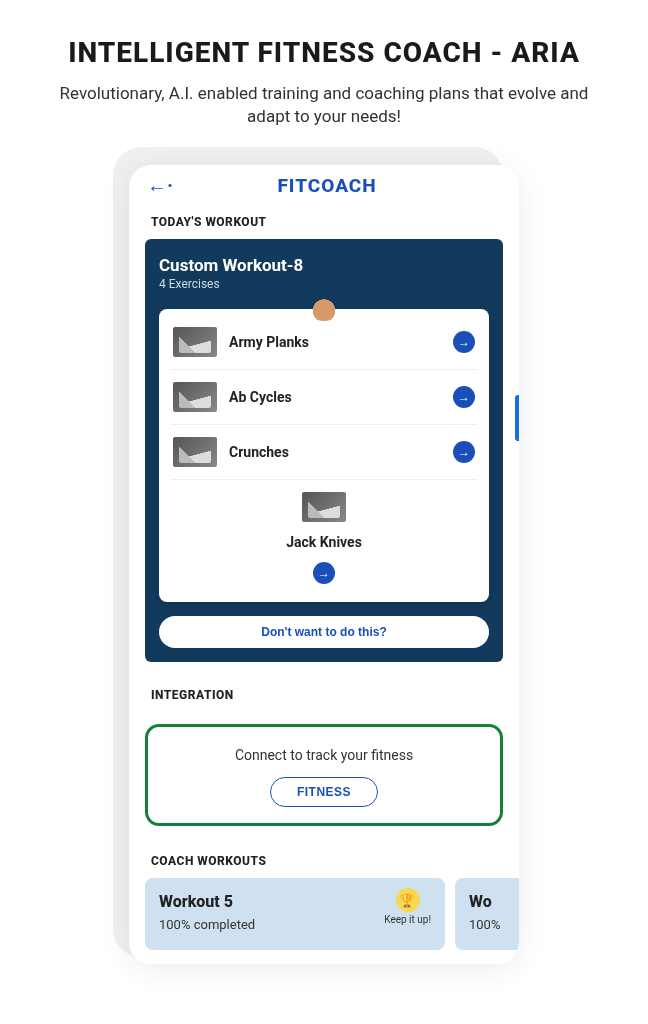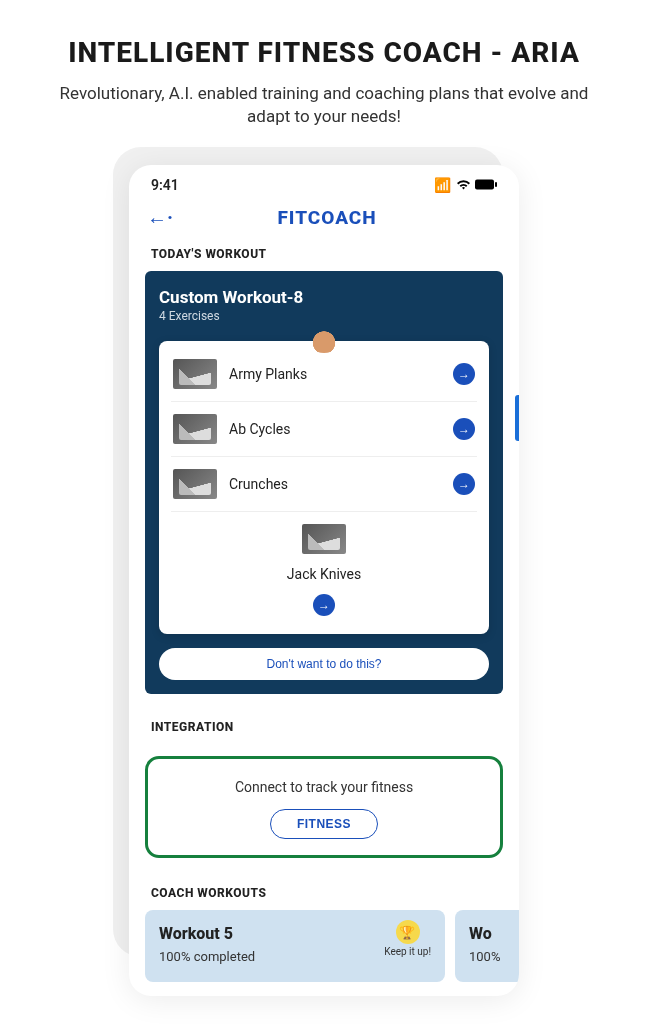--- a/index.html
+++ b/index.html
@@ -127,21 +127,21 @@
     border-radius: 2px;
     flex-shrink: 0;
     position: relative;
   }
   .thumb::after{
     content:"";
     position:absolute; inset:4px 6px;
     background: linear-gradient(45deg,#bbb 30%, transparent 31%), linear-gradient(-15deg,#ddd 40%, transparent 41%);
     border-radius:2px;
   }
-  .exercise-name { font-weight: 400; font-size: 14px; flex: 1; }
+  .exercise-name { font-weight: 700; font-size: 14px; flex: 1; }
   .go-icon {
     width: 22px; height: 22px;
     background: #1a4fba;
     border-radius: 50%;
     display: flex; align-items: center; justify-content: center;
     color: #fff; font-size: 12px;
   }
   .card-actions {
     display: flex;
     gap: 10px;
@@ -155,21 +155,21 @@
     font-size: 13px;
     border: none;
     border-radius: 20px;
     padding: 9px 0;
     cursor: pointer;
   }
   .btn-skip {
     flex: 1.2;
     background: #fff;
     color: #1a4fba;
-    font-weight: 400;
+    font-weight: 700;
     font-size: 12px;
     border: none;
     border-radius: 20px;
     padding: 9px 0;
     cursor: pointer;
   }
   .integration-card {
     margin: 12px 16px 0;
     border: 3px solid #15803d;
     border-radius: 14px;
@@ -231,37 +231,20 @@
 <body>
 
 <h1 class="page-title">INTELLIGENT FITNESS COACH - ARIA</h1>
 <p class="page-subtitle">Revolutionary, A.I. enabled training and coaching plans that evolve and adapt to your needs!</p>
 
 <div class="phone-wrap">
   <div class="phone-shadow"></div>
   <div class="phone">
     <div class="side-tab"></div>
 
-    <div class="status-bar">
-      <span>9:41</span>
-      <span class="status-icons">
-        <span>📶</span>
-        <span>
-          <svg width="15" height="11" viewBox="0 0 15 11">
-              <path d="M7.5 10.5 L9 8.7 A2.3 2.3 0 0 0 6 8.7 Z M3.6 6.6 A5.5 5.5 0 0 1 11.4 6.6 L10.1 8.1 A3.6 3.6 0 0 0 4.9 8.1 Z M1 4 A9 9 0 0 1 14 4 L12.7 5.5 A7.1 7.1 0 0 0 2.3 5.5 Z" fill="#000"></path>
-            </svg>
-        </span>
-        <span>
-          <svg width="22" height="11" viewBox="0 0 22 11">
-              <rect x="0" y="0.5" width="19" height="10" rx="2" fill="#000"></rect>
-              <rect x="20" y="3" width="2" height="5" rx="1" fill="#000"></rect>
-            </svg>
-        </span>
-      </span>
-    </div>
 
     <div class="app-bar">
       <span class="back-arrow">←·</span>
       <span class="app-title">FITCOACH</span>
     </div>
 
     <div class="section-label">TODAY'S WORKOUT</div>
 
     <div class="workout-card">
       <div class="workout-title">Custom Workout-8</div>

